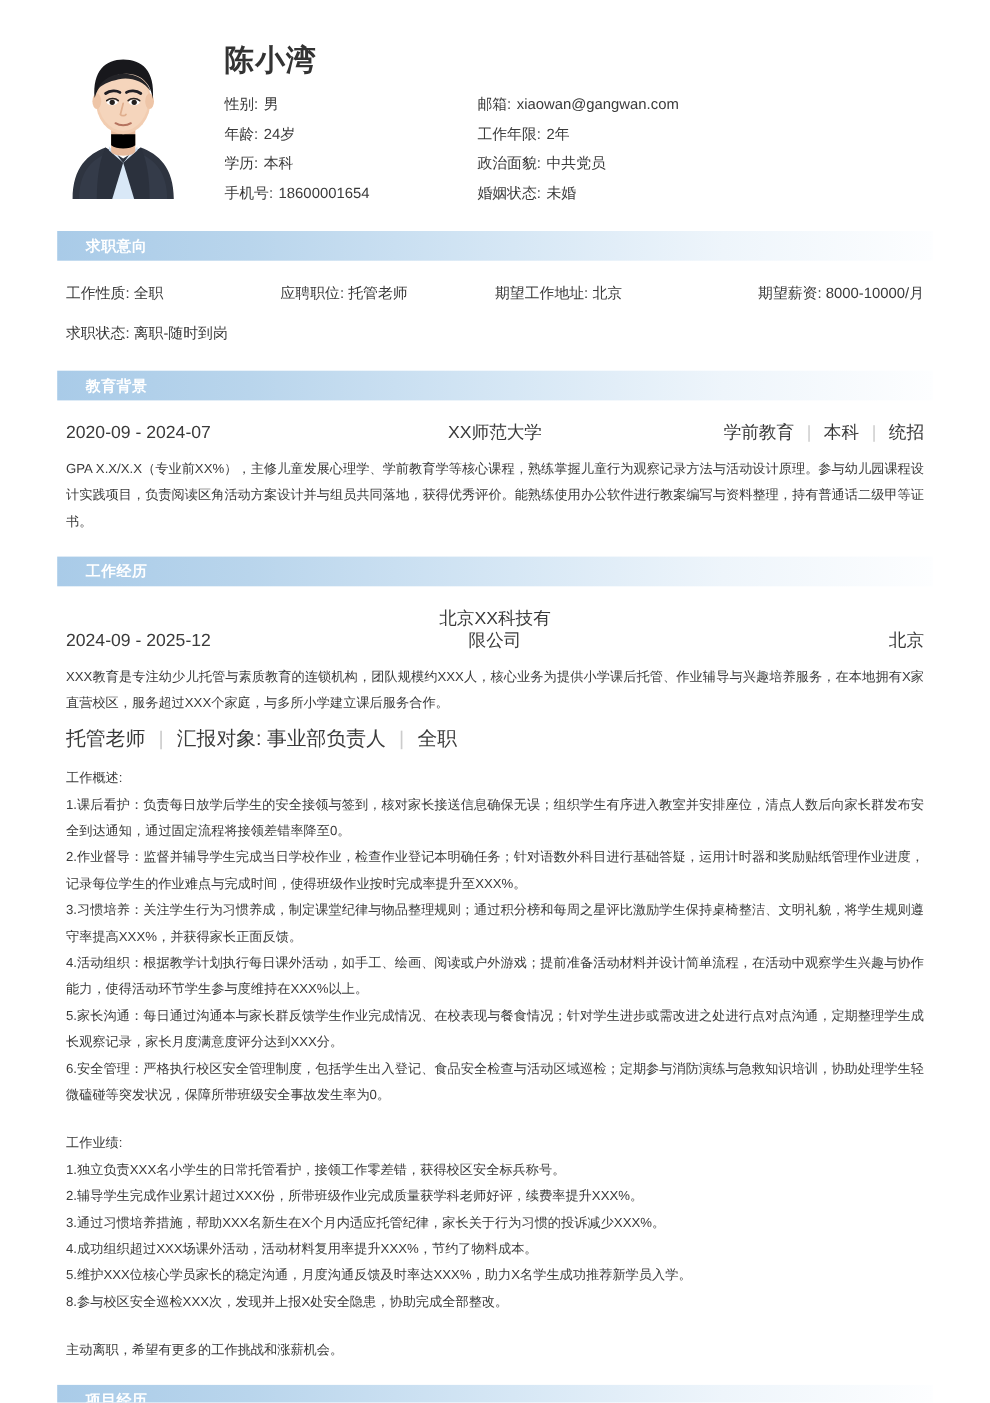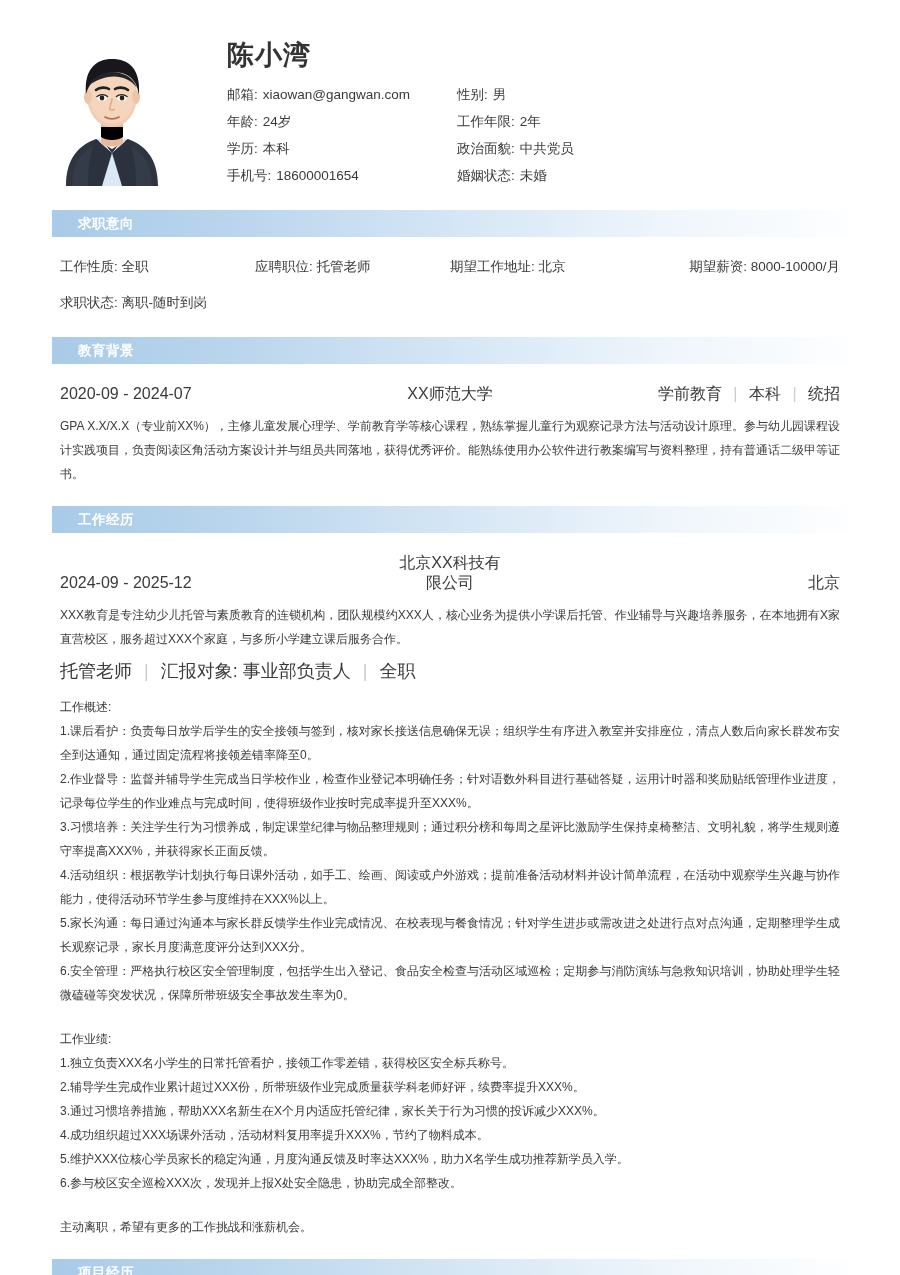--- a/index.html
+++ b/index.html
@@ -19,24 +19,23 @@
     position: relative;
     width: 900px;
     height: 1275px;
     background: #ffffff;
     box-sizing: border-box;
   }
 
   
   .profile {
     display: flex;
-    align-items: flex-end;
+    align-items: center;
     padding: 35px 52px 0 52px;
     box-sizing: border-box;
-    gap: 23px;
   }
   .photo-wrap {
     width: 120px;
     height: 141px;
     flex: 0 0 120px;
     background: #ffffff;
     overflow: hidden;
     position: relative;
   }
   .photo-wrap svg { display: block; width: 120px; height: 141px; }
@@ -185,22 +184,22 @@
 
         <path d="M60 54 L57.5 64 C58.5 65.5 61.5 65.5 62.5 64" stroke="#dfae8d" stroke-width="1.6" fill="none" stroke-linecap="round"></path>
 
         <path d="M53 72 C57 74.5 63 74.5 67 72" stroke="#b5735f" stroke-width="1.8" fill="none" stroke-linecap="round"></path>
       </svg>
     </div>
 
     <div class="profile-main">
       <div class="person-name">陈小湾</div>
       <div class="meta-grid">
+        <div class="meta-item"><span class="meta-label">性别:</span><span class="meta-value">男</span></div>
         <div class="meta-item"><span class="meta-label">邮箱:</span><span class="meta-value">xiaowan@gangwan.com</span></div>
-        <div class="meta-item"><span class="meta-label">性别:</span><span class="meta-value">男</span></div>
         <div class="meta-item"><span class="meta-label">年龄:</span><span class="meta-value">24岁</span></div>
         <div class="meta-item"><span class="meta-label">工作年限:</span><span class="meta-value">2年</span></div>
         <div class="meta-item"><span class="meta-label">学历:</span><span class="meta-value">本科</span></div>
         <div class="meta-item"><span class="meta-label">政治面貌:</span><span class="meta-value">中共党员</span></div>
         <div class="meta-item"><span class="meta-label">手机号:</span><span class="meta-value">18600001654</span></div>
         <div class="meta-item"><span class="meta-label">婚姻状态:</span><span class="meta-value">未婚</span></div>
       </div>
     </div>
   </div>
 
@@ -275,21 +274,21 @@
     <div class="para">4.活动组织：根据教学计划执行每日课外活动，如手工、绘画、阅读或户外游戏；提前准备活动材料并设计简单流程，在活动中观察学生兴趣与协作能力，使得活动环节学生参与度维持在XXX%以上。</div>
     <div class="para">5.家长沟通：每日通过沟通本与家长群反馈学生作业完成情况、在校表现与餐食情况；针对学生进步或需改进之处进行点对点沟通，定期整理学生成长观察记录，家长月度满意度评分达到XXX分。</div>
     <div class="para">6.安全管理：严格执行校区安全管理制度，包括学生出入登记、食品安全检查与活动区域巡检；定期参与消防演练与急救知识培训，协助处理学生轻微磕碰等突发状况，保障所带班级安全事故发生率为0。</div>
     <div class="sp-20"></div>
     <div class="para">工作业绩:</div>
     <div class="para">1.独立负责XXX名小学生的日常托管看护，接领工作零差错，获得校区安全标兵称号。</div>
     <div class="para">2.辅导学生完成作业累计超过XXX份，所带班级作业完成质量获学科老师好评，续费率提升XXX%。</div>
     <div class="para">3.通过习惯培养措施，帮助XXX名新生在X个月内适应托管纪律，家长关于行为习惯的投诉减少XXX%。</div>
     <div class="para">4.成功组织超过XXX场课外活动，活动材料复用率提升XXX%，节约了物料成本。</div>
     <div class="para">5.维护XXX位核心学员家长的稳定沟通，月度沟通反馈及时率达XXX%，助力X名学生成功推荐新学员入学。</div>
-    <div class="para">6.参与校区安全巡检XXX次，发现并上报X处安全隐患，协助完成全部整改。</div>
+    <div class="para">8.参与校区安全巡检XXX次，发现并上报X处安全隐患，协助完成全部整改。</div>
     <div class="sp-20"></div>
     <div class="para">主动离职，希望有更多的工作挑战和涨薪机会。</div>
   </div>
 
   <div class="sp-20"></div>
 
   <div class="section-bar">
     <span class="title">项目经历</span>
   </div>
   <div class="sp-24"></div>

